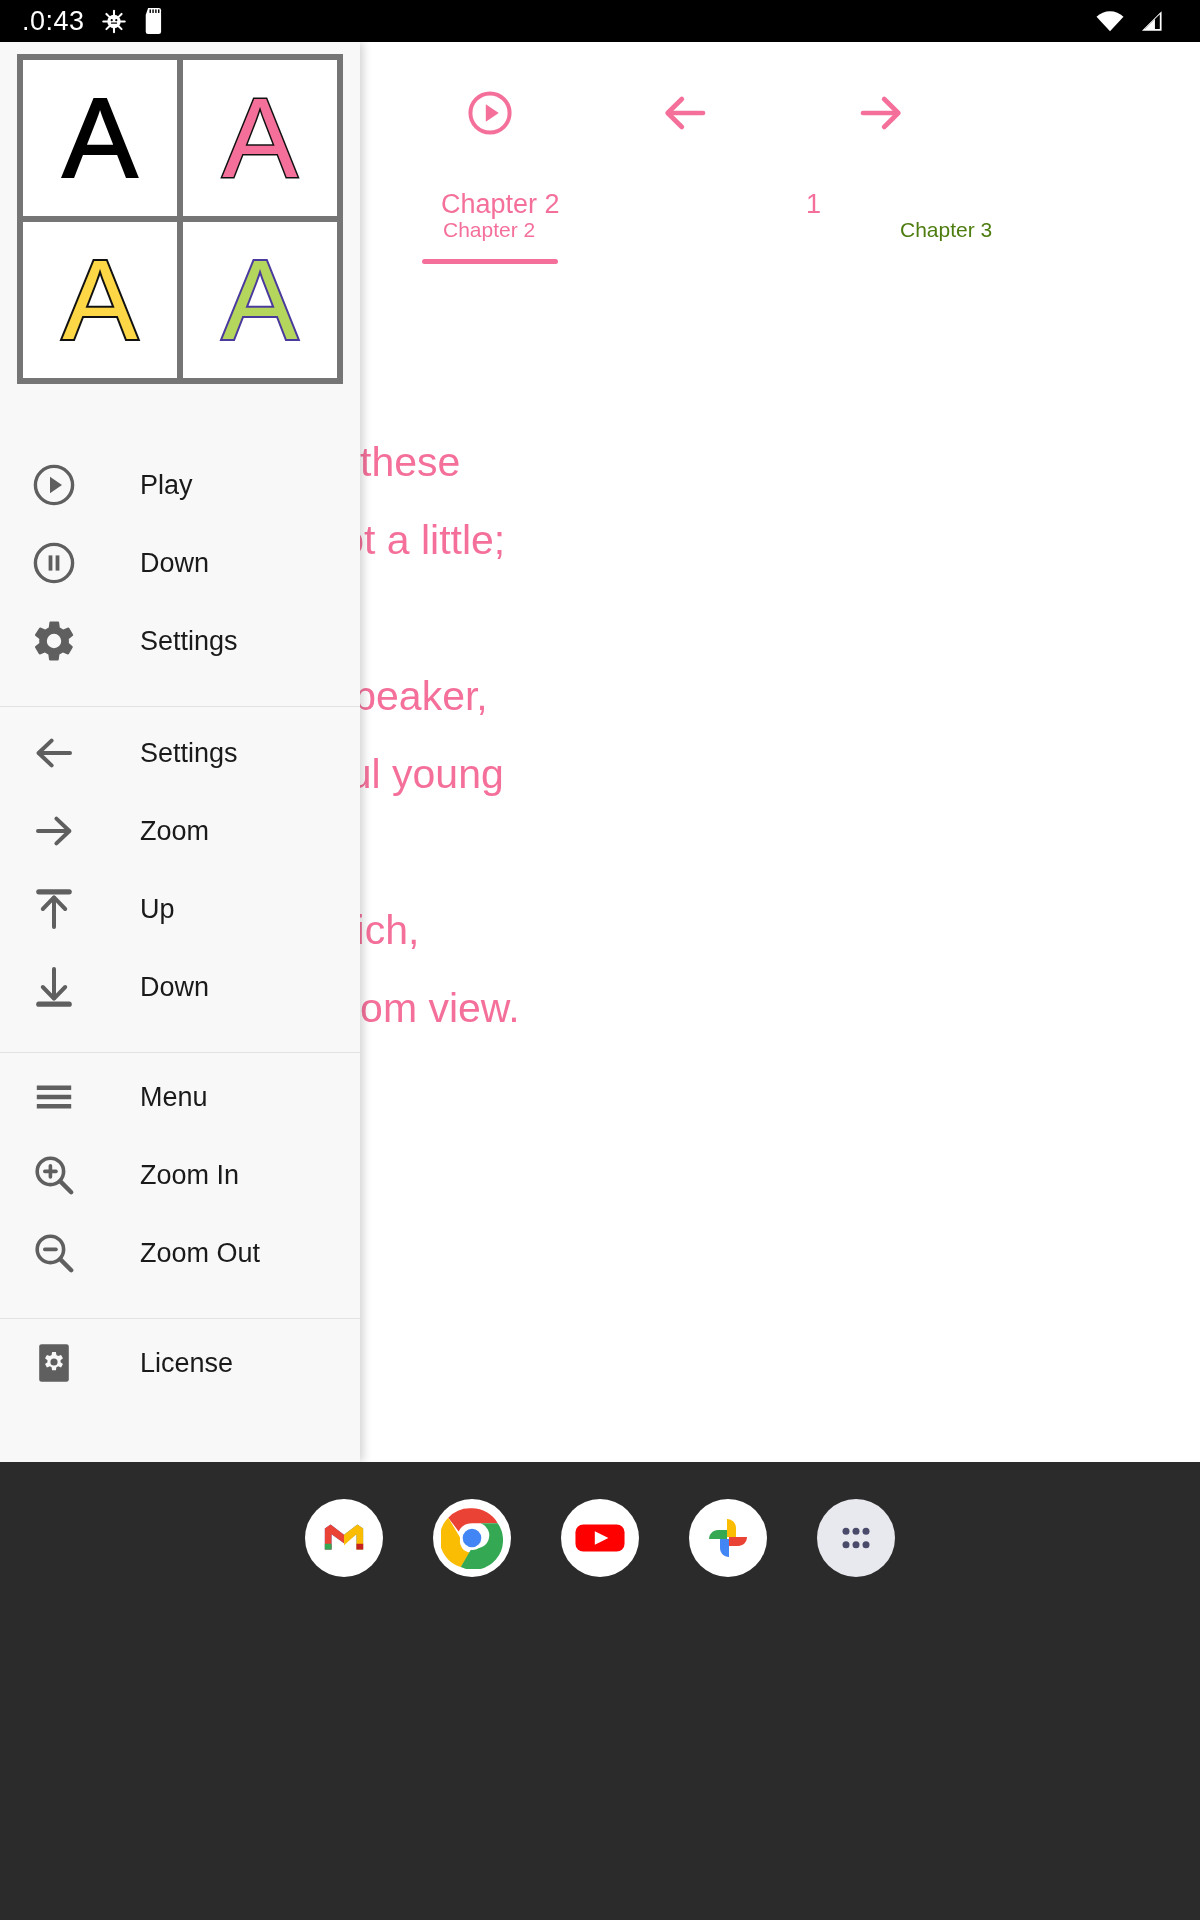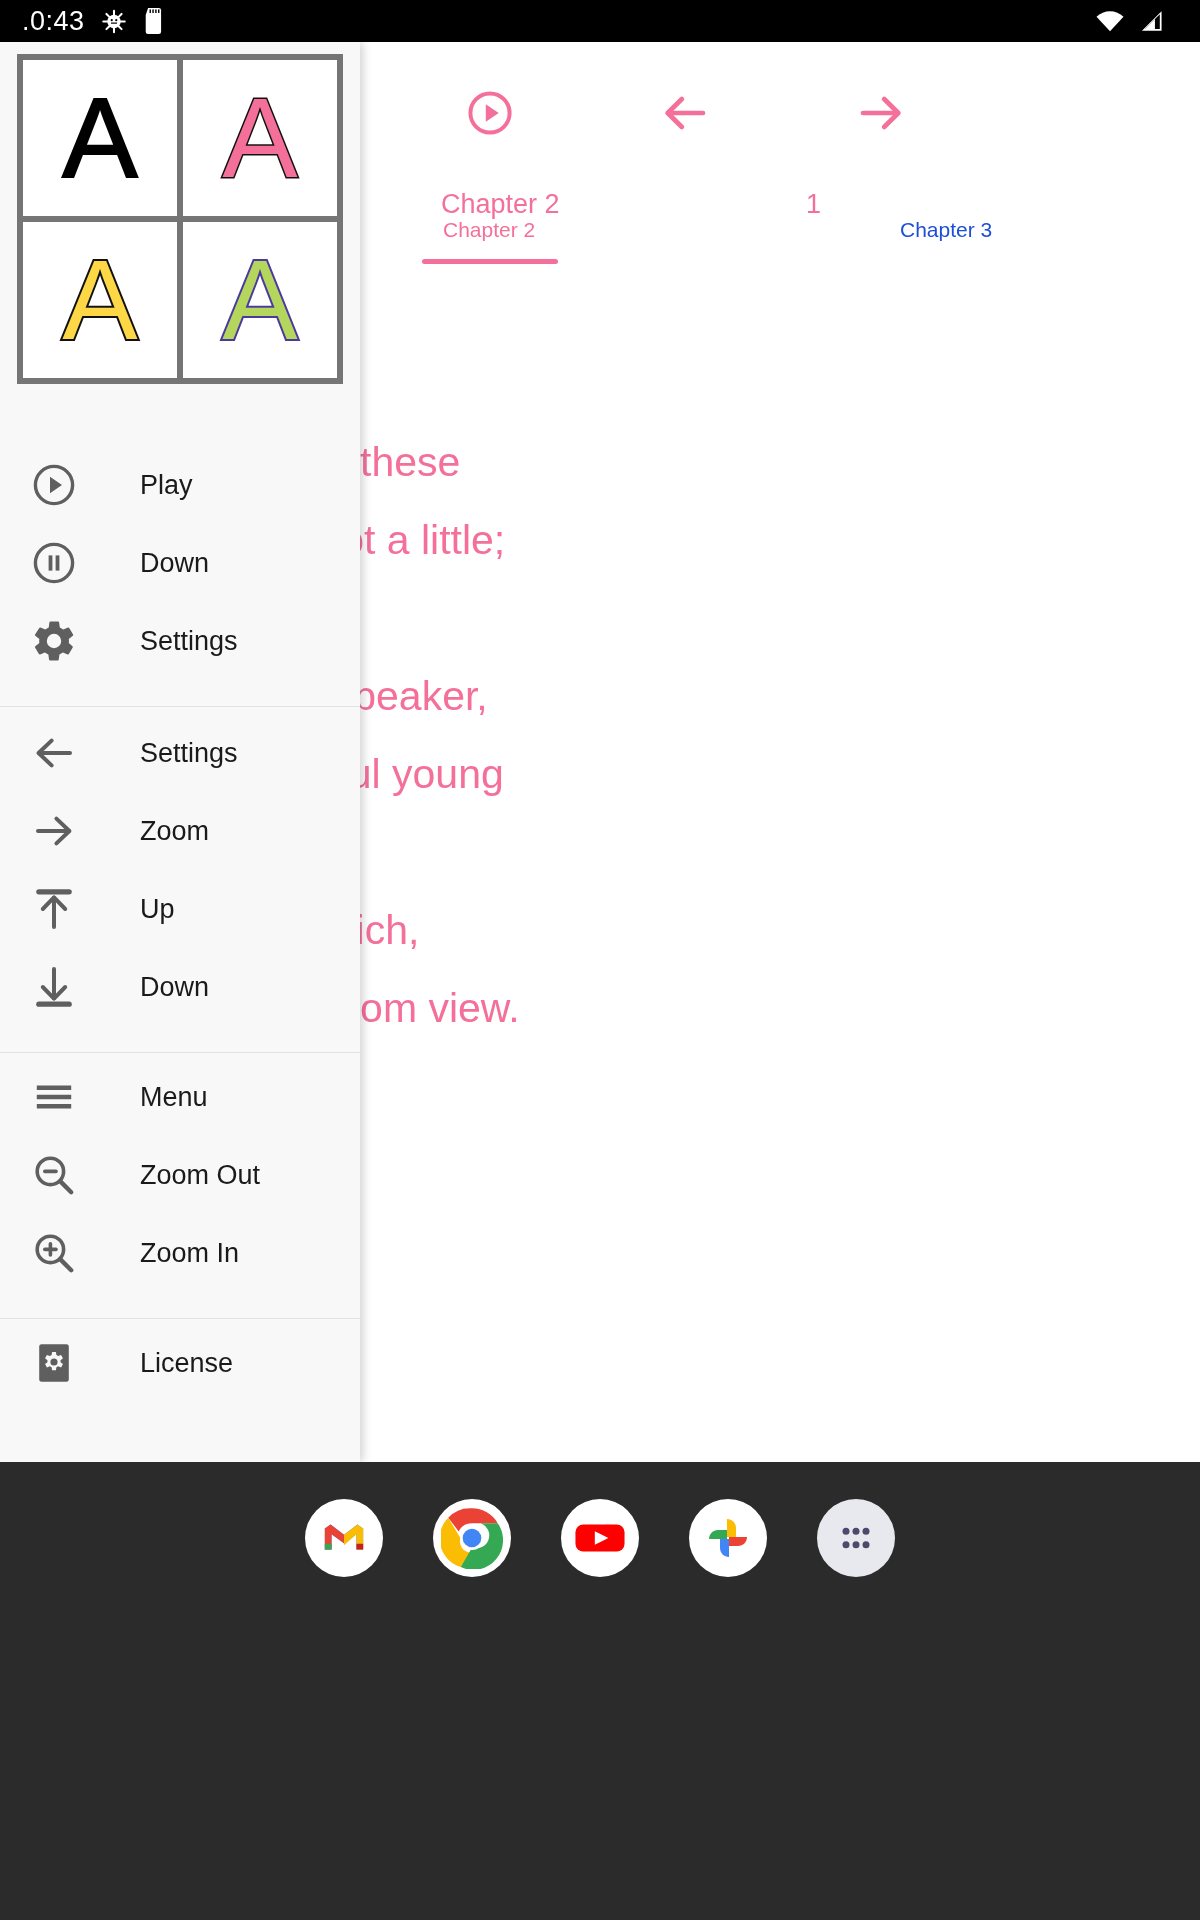--- a/index.html
+++ b/index.html
@@ -43,21 +43,21 @@
   .tb-lbl{
     position:absolute; font-size:27px; color:#f4709a; line-height:1;
   }
   .lbl-play{ left:441px; top:124px; }
   .lbl-pos { left:806px; top:124px; }
 
   .tabstrip{
     position:absolute; top:152px; left:0; width:1200px; height:50px;
   }
   .tab{
-    position:absolute; top:0; font-size:21px; color:#1d4ed8; line-height:1;
+    position:absolute; top:0; font-size:21px; color:#4d7c0f; line-height:1;
     padding-bottom:10px;
   }
   .tab.active{ color:#f4709a; }
   .tab-cur{ left:443px; }
   .tab-next{ left:900px; }
   .tab-underline{
     position:absolute; left:422px; top:40px; width:136px; height:5px;
     background:#f4709a; border-radius:3px;
   }
 
@@ -324,34 +324,34 @@
           </svg>
         </span>
         <span class="mi-label">Menu</span>
       </div>
       <div class="mi">
         <span class="mi-icon">
           <svg width="48" height="48" viewBox="0 0 24 24" fill="none" stroke="#5f5f5f" stroke-width="1.8" stroke-linecap="round">
             <circle cx="10.2" cy="10.2" r="6.6"></circle>
             <line x1="15.2" y1="15.2" x2="20.6" y2="20.6" stroke-width="2.2"></line>
             <line x1="7.4" y1="10.2" x2="13" y2="10.2"></line>
-          </svg>
-        </span>
-        <span class="mi-label">Zoom Out</span>
+            <line x1="10.2" y1="7.4" x2="10.2" y2="13"></line>
+          </svg>
+        </span>
+        <span class="mi-label">Zoom In</span>
       </div>
       <div class="mi">
         <span class="mi-icon">
           <svg width="48" height="48" viewBox="0 0 24 24" fill="none" stroke="#5f5f5f" stroke-width="1.8" stroke-linecap="round">
             <circle cx="10.2" cy="10.2" r="6.6"></circle>
             <line x1="15.2" y1="15.2" x2="20.6" y2="20.6" stroke-width="2.2"></line>
             <line x1="7.4" y1="10.2" x2="13" y2="10.2"></line>
-            <line x1="10.2" y1="7.4" x2="10.2" y2="13"></line>
-          </svg>
-        </span>
-        <span class="mi-label">Zoom In</span>
+          </svg>
+        </span>
+        <span class="mi-label">Zoom Out</span>
       </div>
     </div>
 
     <div class="divider" style="position:absolute; left:0; top:1276px; width:360px;"></div>
 
     <div class="menu-section" style="position:absolute; left:0; top:1276px; width:360px;">
       <div class="mi">
         <span class="mi-icon">
           <svg width="48" height="48" viewBox="0 0 24 24">
             <rect x="4.6" y="2.6" width="14.8" height="18.8" rx="1.2" fill="#5f5f5f"></rect>

